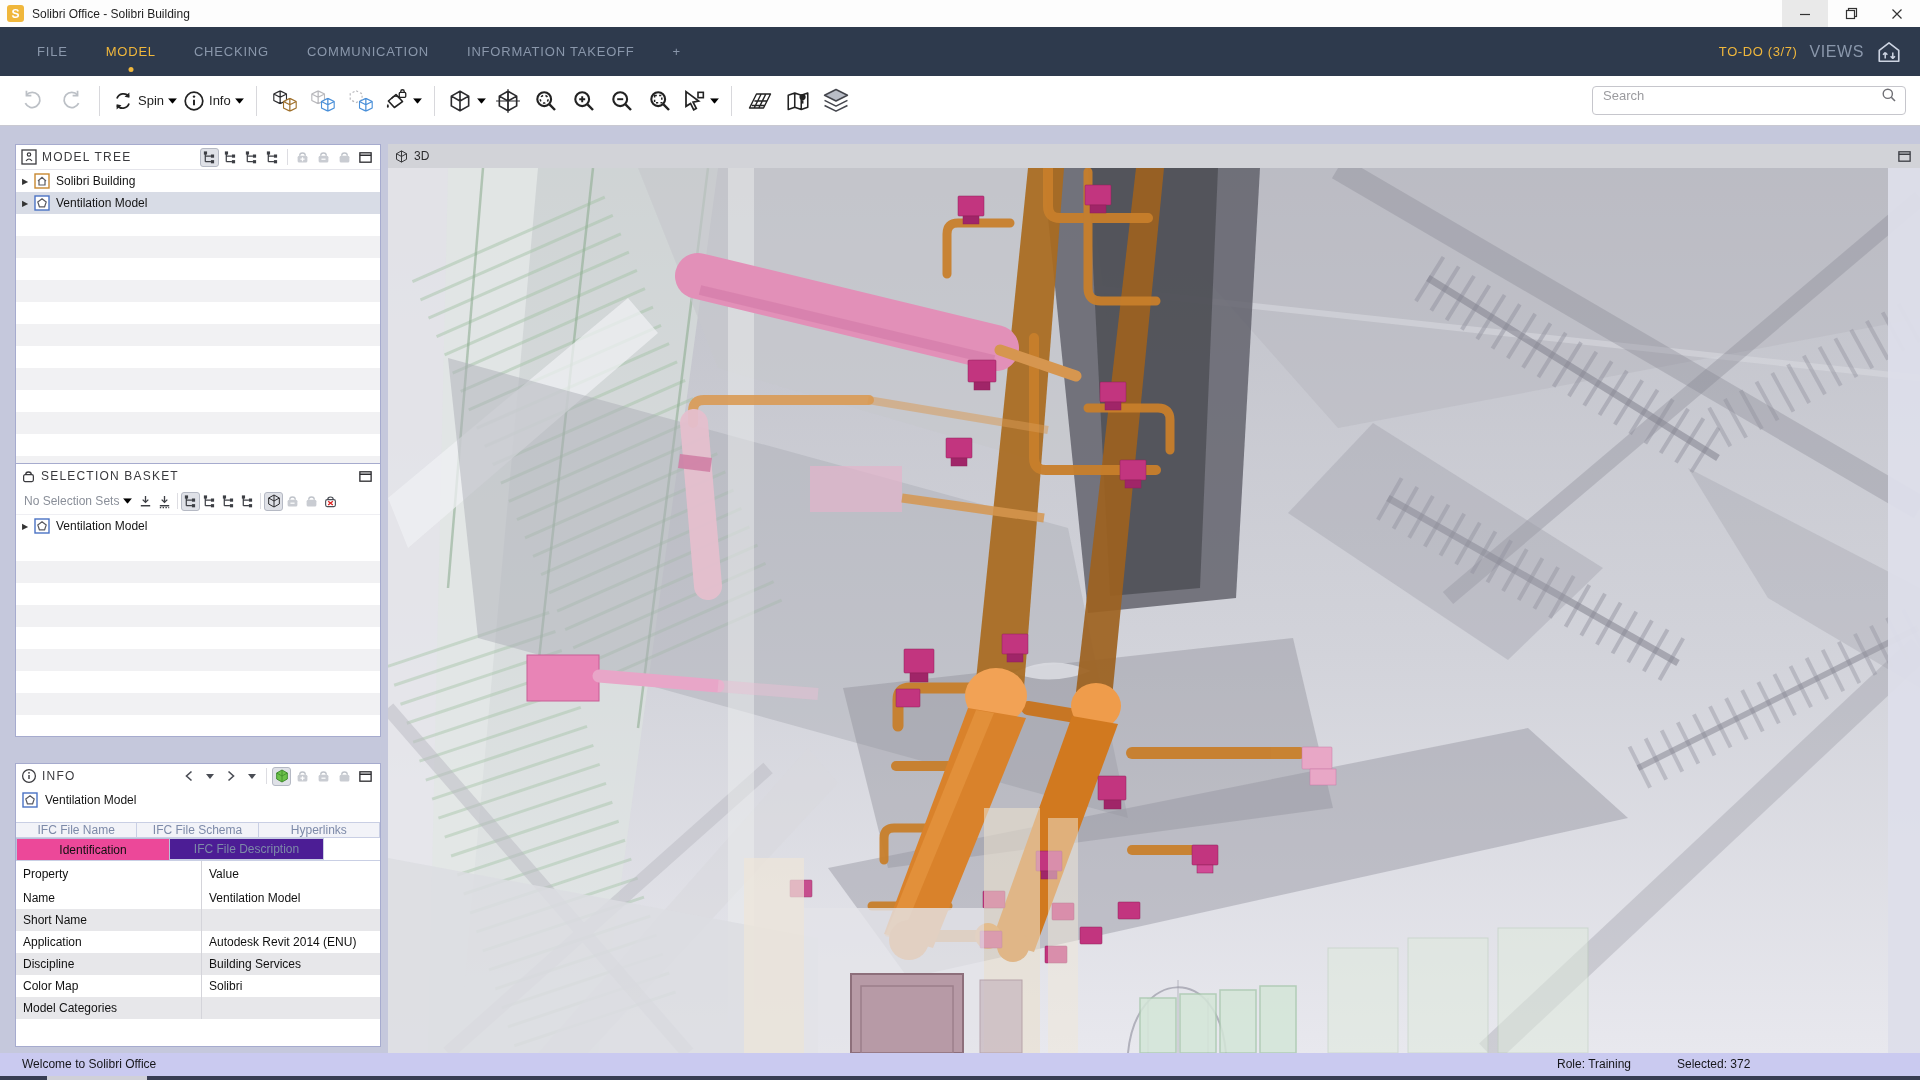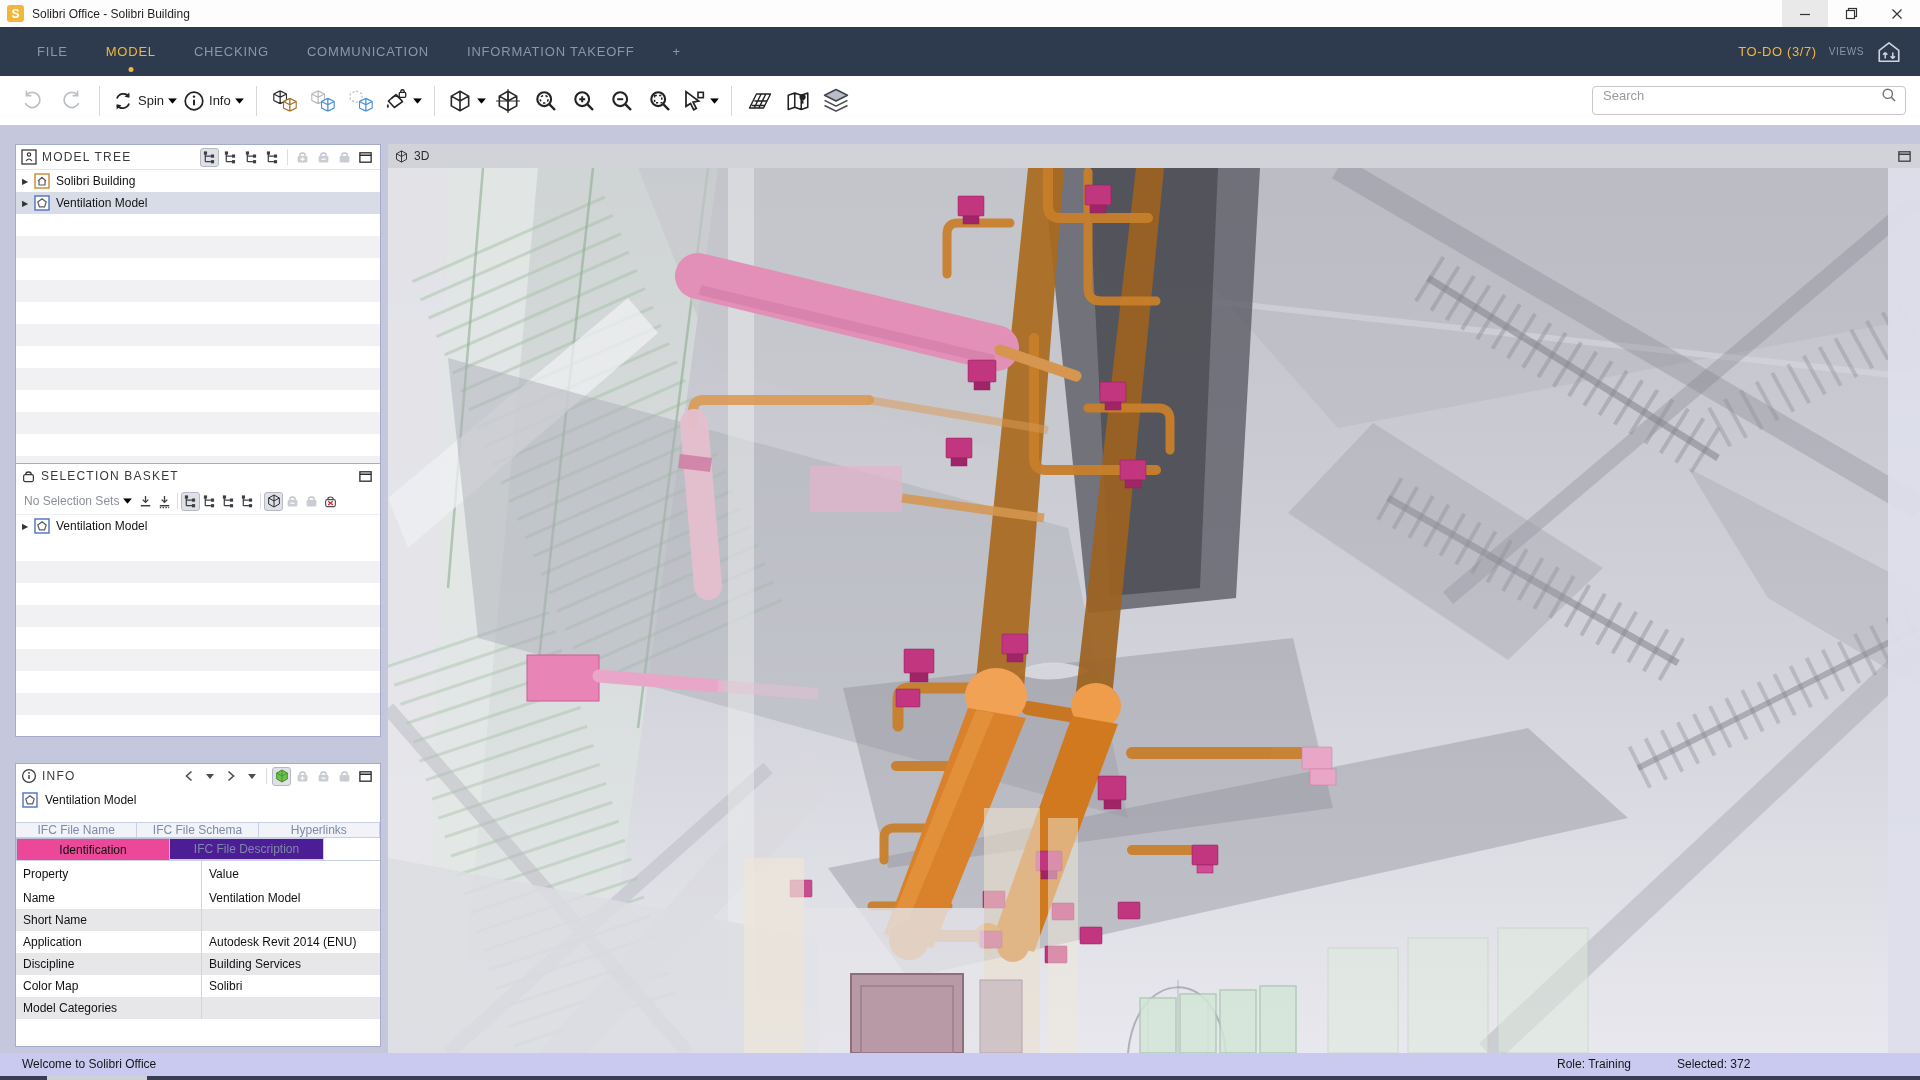--- a/index.html
+++ b/index.html
@@ -23,21 +23,21 @@
   .menubar{position:absolute;top:27px;left:0;right:0;height:49px;
            background:var(--menubar_bg,#2e3a4d);display:flex;align-items:center;
            padding:0 0 0 18px;}
   .menu-item{position:relative;height:49px;display:flex;align-items:center;
              padding:0 19px;font-size:13px;letter-spacing:.8px;color:#8a97ab;cursor:default;}
   .menu-item.active{color:var(--accent_gold,#f0b73c);}
   .menu-item .dot{position:absolute;left:50%;bottom:4px;width:5px;height:5px;border-radius:50%;
                   background:var(--accent_gold,#f0b73c);transform:translateX(-50%);}
   .menu-right{margin-left:auto;display:flex;align-items:center;gap:12px;padding-right:18px;}
   .menu-todo{font-size:13px;letter-spacing:.6px;color:var(--accent_gold,#f0b73c);}
-  .menu-views{font-size:10px;letter-spacing:.6px;color:#8a97ab;}
+  .menu-views{font-size:16px;letter-spacing:.6px;color:#8a97ab;}
 
   
   .toolbar{position:absolute;top:76px;left:0;right:0;height:49px;background:#ffffff;
            border-bottom:1px solid #c9c9d2;display:flex;align-items:center;padding:0 14px;}
   .tb-btn{height:34px;min-width:32px;display:flex;align-items:center;justify-content:center;
           gap:4px;padding:0 3px;color:#2f3135;}
   .tb-btn.dis{color:#bcc0c6;}
   .tb-lbl{font-size:13px;color:#222;}
   .tb-sep{width:1px;height:30px;background:#d8d8dc;margin:0 9px;}
   .caret{width:9px;height:6px;}

